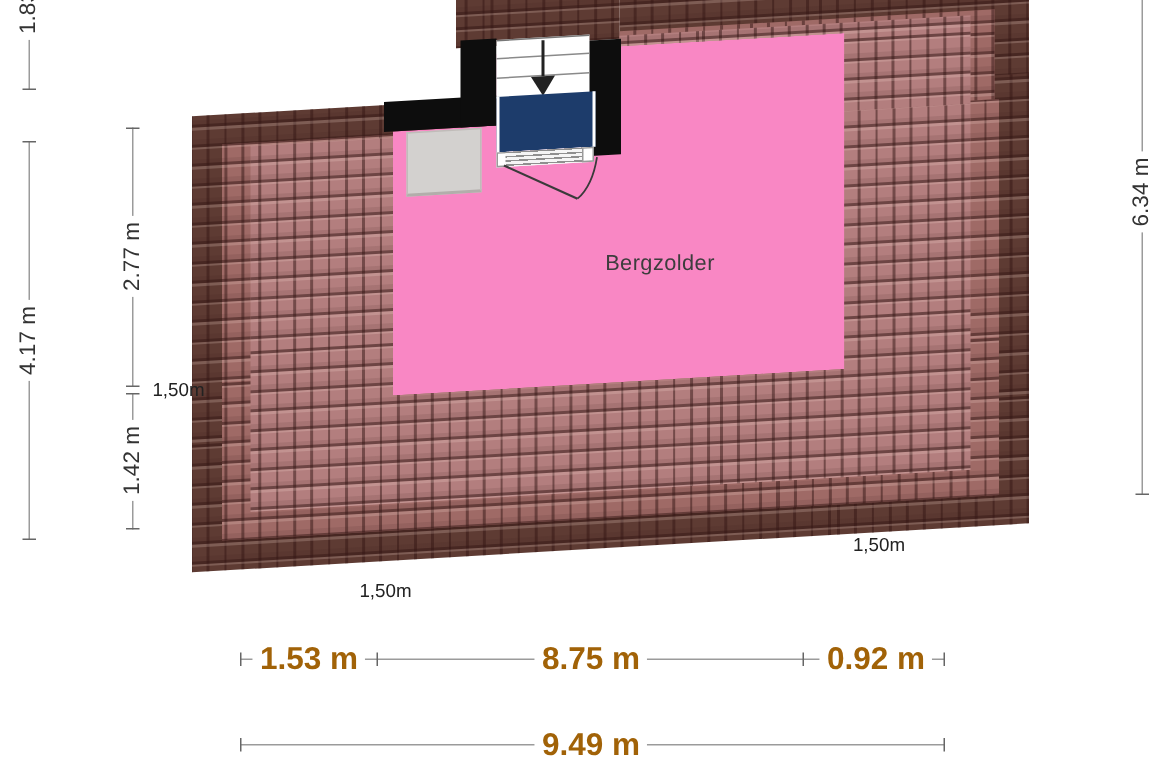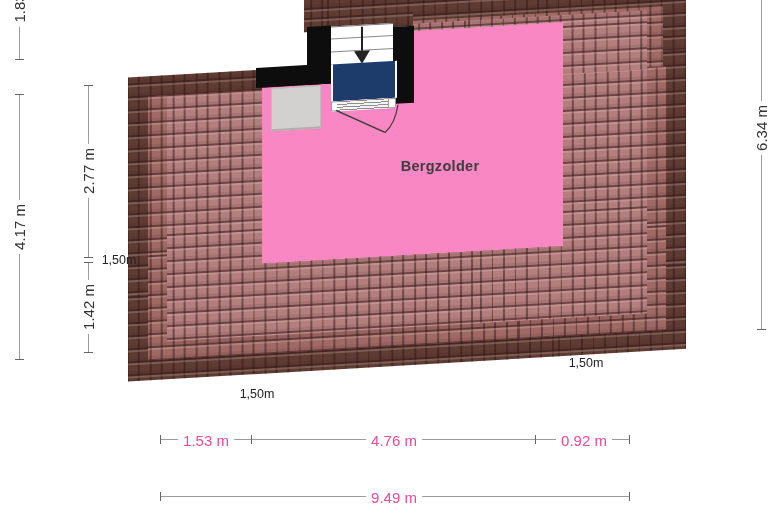--- a/index.html
+++ b/index.html
@@ -40,21 +40,21 @@
   #threshold .post { position:absolute; top:0; bottom:0; width:6px; background:#fff; border:0.5px solid #9a9a9a; }
   #cabinet { background:#d3d1cf; border:1px solid #c0bcb9; border-bottom:2px solid #b2aeab; }
   
   .vline { position:absolute; width:1px; background:#9b9b9b; }
   .hline { position:absolute; height:1px; background:#9b9b9b; }
   .tickh { position:absolute; width:9px; height:1.4px; background:#666; }
   .tickv { position:absolute; width:1.4px; height:9px; background:#666; }
   .dim-v { position:absolute; transform:translate(-50%,-50%) rotate(-90deg);
            background:#fff; padding:1px 4px; font-size:15px; color:#333; white-space:nowrap; }
   .dim-h { position:absolute; transform:translate(-50%,-50%);
-           background:#fff; padding:0 5px; font-size:15px; color:#ec4899; white-space:nowrap; }
+           background:#fff; padding:0 5px; font-size:21px; color:#a16207; white-space:nowrap;font-weight:bold; }
   .eave  { position:absolute; transform:translate(-50%,-50%);
            font-size:12.5px; color:#222; white-space:nowrap; }
   #room-label { position:absolute; transform:translate(-50%,-50%);
                 font-size:14.5px; color:#3d3d3d; letter-spacing:0.3px; }
 </style>
 </head>
 <body>
 
 <div id="stage">
 
@@ -93,21 +93,21 @@
       <div class="stripes"></div>
       <div class="post" style="right:0;"></div>
     </div>
 
     <svg style="left:330px; top:124px;" width="72" height="42" viewBox="0 0 72 42">
       <path d="M6,6 L55,31" stroke="#3a3a3a" stroke-width="1.4" fill="none"></path>
       <path d="M55,31 Q65,23 68,4" stroke="#3a3a3a" stroke-width="1.2" fill="none"></path>
     </svg>
   </div>
 
-  <div id="room-label" style="left:440px; top:166px;font-weight:bold;">Bergzolder</div>
+  <div id="room-label" style="left:440px; top:176px;">Bergzolder</div>
 
   <div class="vline" style="left:19px; top:26px; height:34px;"></div>
   <div class="tickh" style="left:15px; top:59px;"></div>
   <div class="dim-v" style="left:19px; top:8px;">1.83</div>
 
   <div class="vline" style="left:19px; top:94px; height:266px;"></div>
   <div class="tickh" style="left:15px; top:94px;"></div>
   <div class="tickh" style="left:15px; top:359px;"></div>
   <div class="dim-v" style="left:19px; top:227px;">4.17 m</div>
 
@@ -124,21 +124,21 @@
   <div class="vline" style="left:761px; top:0; height:330px;"></div>
   <div class="tickh" style="left:757px; top:329px;"></div>
   <div class="dim-v" style="left:761px; top:128px;">6.34 m</div>
 
   <div class="hline" style="left:160px; top:439px; width:470px;"></div>
   <div class="tickv" style="left:160px; top:435px;"></div>
   <div class="tickv" style="left:251px; top:435px;"></div>
   <div class="tickv" style="left:535px; top:435px;"></div>
   <div class="tickv" style="left:629px; top:435px;"></div>
   <div class="dim-h" style="left:206px; top:440px;">1.53 m</div>
-  <div class="dim-h" style="left:394px; top:440px;">4.76 m</div>
+  <div class="dim-h" style="left:394px; top:440px;">8.75 m</div>
   <div class="dim-h" style="left:584px; top:440px;">0.92 m</div>
 
   <div class="hline" style="left:160px; top:496px; width:470px;"></div>
   <div class="tickv" style="left:160px; top:492px;"></div>
   <div class="tickv" style="left:629px; top:492px;"></div>
   <div class="dim-h" style="left:394px; top:497px;">9.49 m</div>
 
   <div class="eave" style="left:119px; top:260px;">1,50m</div>
   <div class="eave" style="left:586px; top:363px;">1,50m</div>
   <div class="eave" style="left:257px; top:394px;">1,50m</div>

